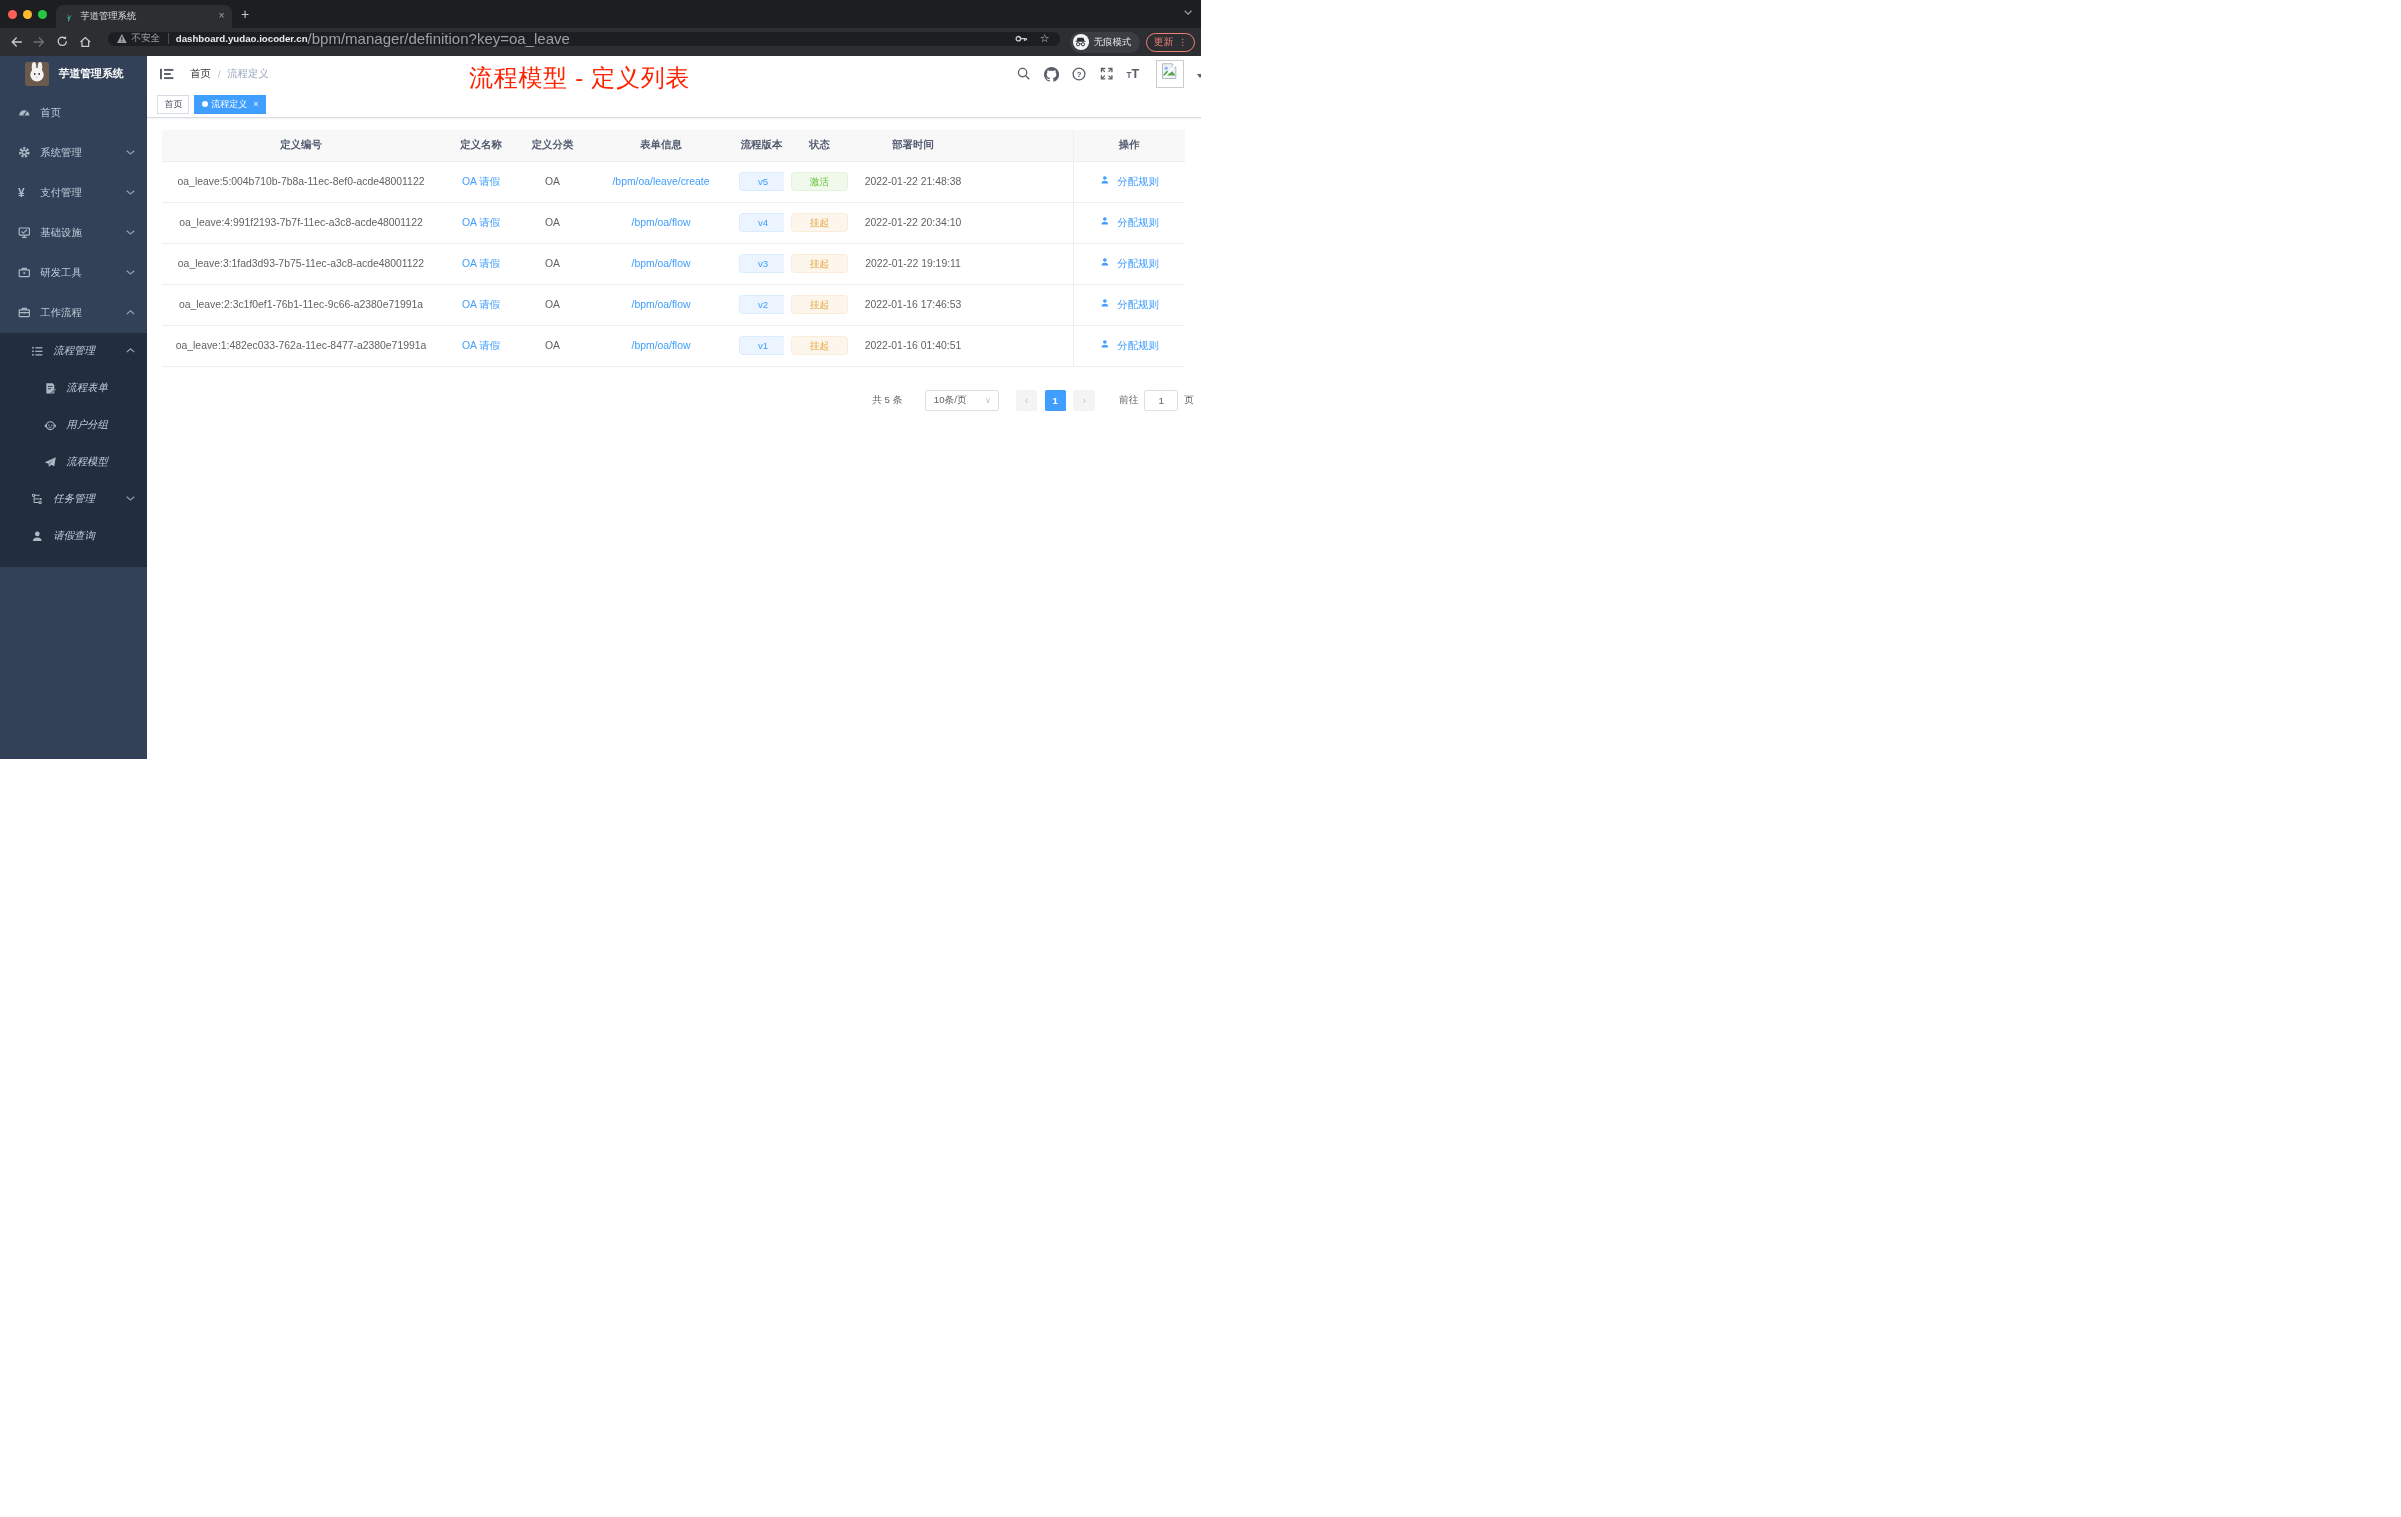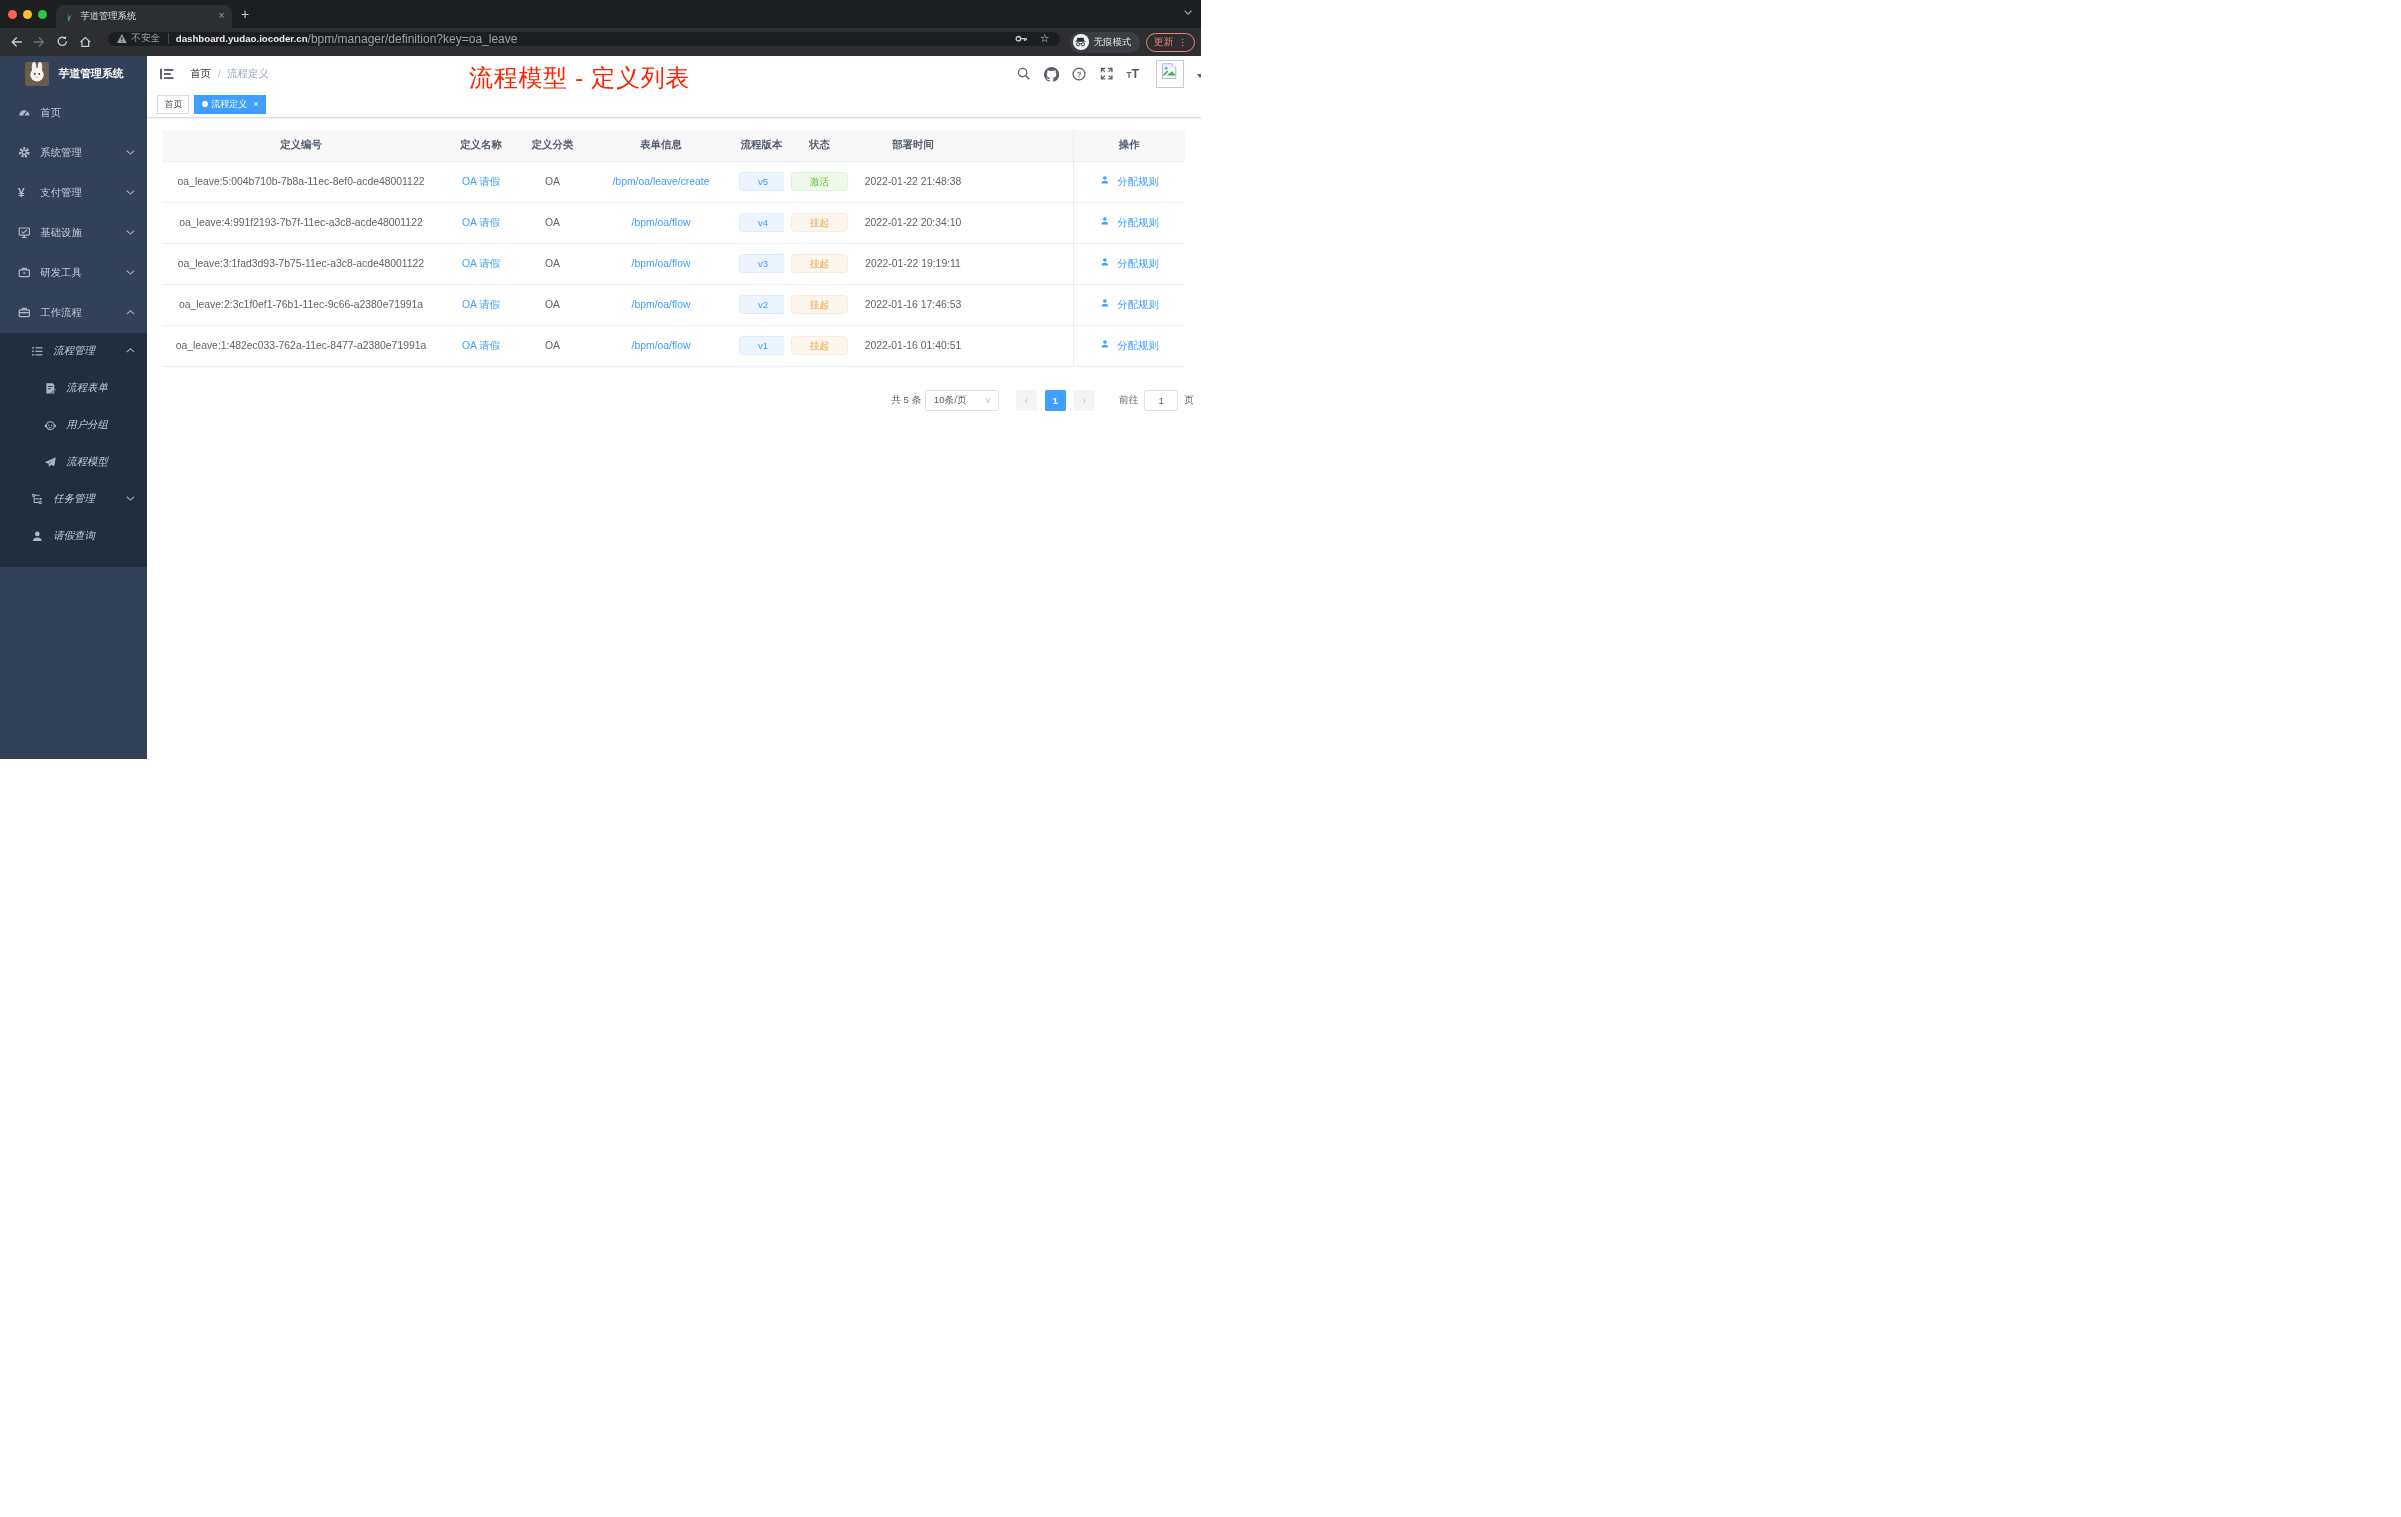--- a/index.html
+++ b/index.html
@@ -19,21 +19,21 @@
   .newtab-btn { position:absolute; left:241px; top:6px; color:#c7cbd0; font-size:14px; font-weight:300; }
   .tabsearch { position:absolute; right:9px; top:10.4px; }
 
   .toolbar { position:relative; height:27.5px; background:#2d2e32; display:flex; align-items:center; }
   .nav-ic { margin-left:10.4px; display:inline-flex; }
   .urlbar { position:absolute; left:108px; top:3.7px; width:952px; height:14px; background:#1d1e22;
             border-radius:10.4px; display:flex; align-items:center; padding:0 9px; }
   .sec-chip { display:flex; align-items:center; gap:4.5px; color:#9aa0a6; font-size:9.7px; }
   .url-div { width:0.7px; height:10.4px; background:#4a4d52; margin:0 7.4px; }
   .url-host { color:#e8eaed; font-size:9.7px; font-weight:bold; }
-  .url-path { color:#9aa0a6; font-size:12px; }
+  .url-path { color:#9aa0a6; font-size:15px; }
   .url-right { position:absolute; right:10.4px; display:flex; align-items:center; gap:12px; }
   .star-glyph { color:#c7cbd0; font-size:11px; }
   .incog { position:absolute; right:61px; top:3.7px; height:21px; background:#3b3d42; border-radius:10.4px;
            display:flex; align-items:center; gap:5.2px; padding:0 9px 0 3px; }
   .incog-circ { width:15.6px; height:15.6px; border-radius:50%; background:#f1f3f4; display:flex; align-items:center; justify-content:center; }
   .incog-label { color:#e8eaed; font-size:9.3px; }
   .update-pill { position:absolute; right:6px; top:4.5px; height:19.3px; border:1.1px solid #ee8277; border-radius:9.7px;
                  display:flex; align-items:center; gap:5.2px; padding:0 6.7px; color:#ee8277; font-size:9.7px; }
   .update-dots { font-size:9px; letter-spacing:0; }
 
@@ -78,21 +78,21 @@
   table.def td { height:41px; text-align:center; border-bottom:0.7px solid #ebeef5; overflow:hidden; white-space:nowrap; }
   .col-action { border-left:0.7px solid #ebeef5; }
   a.lnk { color:#409eff; text-decoration:none; cursor:pointer; }
   .badge { display:inline-block; height:18.6px; line-height:17px; padding:0 18px; border-radius:3.7px; font-size:9.7px; }
   .b-ver { background:#ecf5ff; border:0.7px solid #d9ecff; color:#409eff; }
   .b-success { background:#f0f9eb; border:0.7px solid #e1f3d8; color:#67c23a; }
   .b-warning { background:#fdf6ec; border:0.7px solid #faecd8; color:#e6a23c; }
   .act { color:#409eff; font-size:10.4px; display:inline-flex; gap:8px; cursor:pointer; }
 
   .pager { width:1032px; margin-top:23px; display:flex; align-items:center; justify-content:flex-end; font-size:9.7px; color:#606266; }
-  .pg-total { margin-right:4px; }
+  .pg-total { margin-right:23px; }
   .pg-size { width:74px; height:21px; border:0.7px solid #dcdfe6; border-radius:2.2px; display:flex; align-items:center;
              justify-content:space-between; padding:0 7.4px; margin-right:16.3px; color:#606266; cursor:pointer; }
   .pg-caret { color:#c0c4cc; font-size:8.2px; }
   .pg-btn { width:21.5px; height:21px; background:#f4f4f5; border-radius:1.5px; color:#c0c4cc; display:flex;
             align-items:center; justify-content:center; font-size:10.4px; margin-right:7.4px; cursor:pointer; }
   .pg-cur { width:21.5px; height:21px; background:#409eff; border-radius:1.5px; color:#fff; font-weight:bold;
             display:flex; align-items:center; justify-content:center; margin-right:7.4px; cursor:pointer; }
   .pg-next { margin-right:24px; }
   .pg-goto { margin-right:6px; }
   .pg-input { width:34px; height:21px; border:0.7px solid #dcdfe6; border-radius:2.2px; text-align:center;

